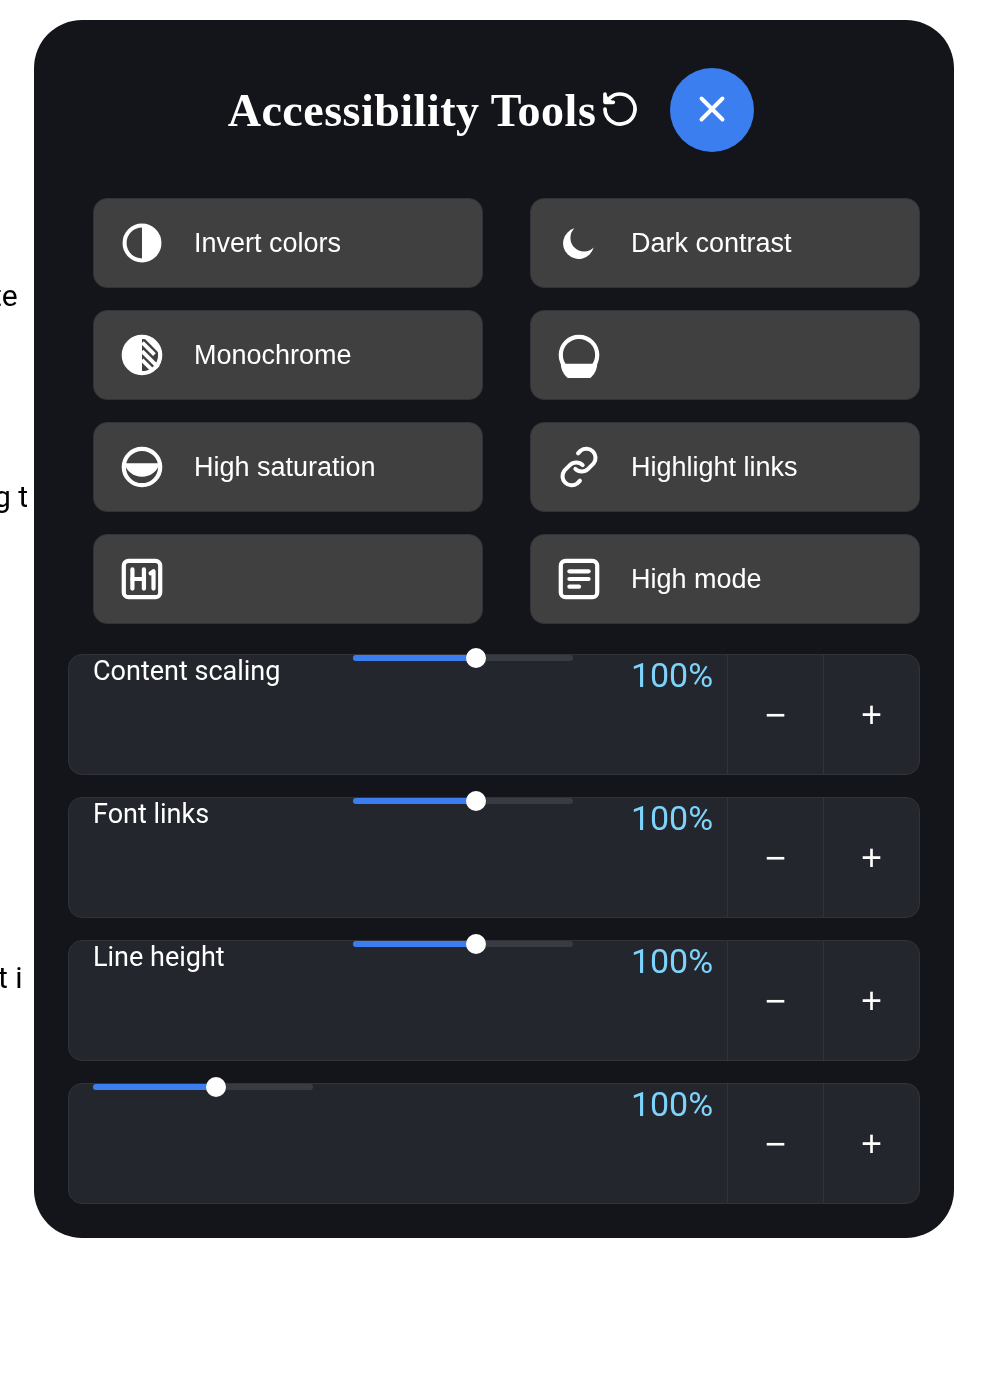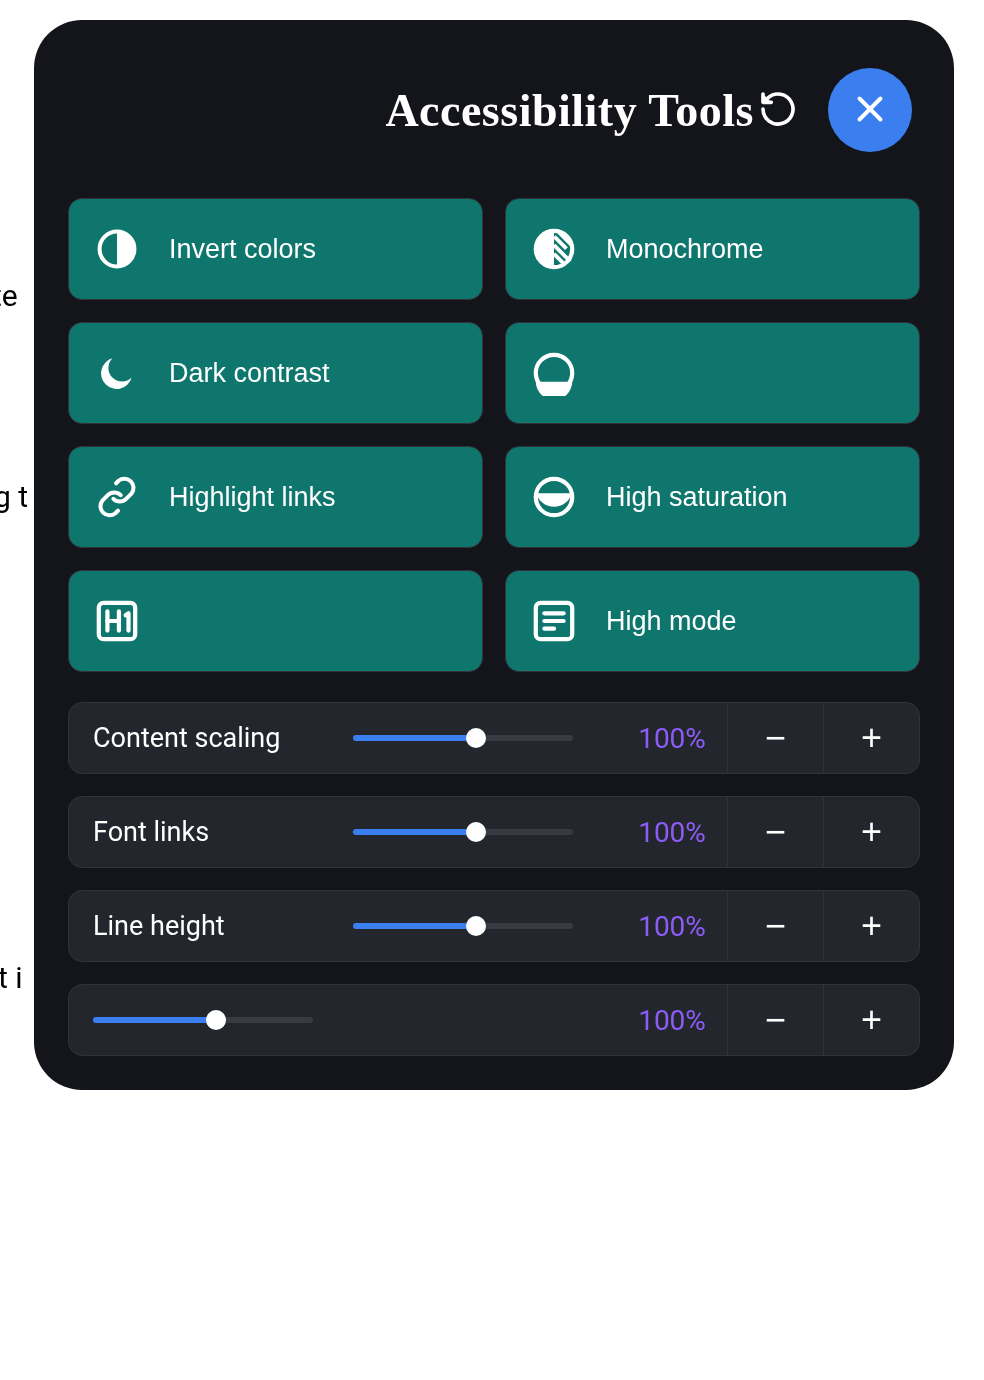--- a/index.html
+++ b/index.html
@@ -24,21 +24,21 @@
     top: 20px;
     width: 920px;
     background: #14151a;
     border-radius: 48px;
     padding: 48px 34px 34px 34px;
     color: #fff;
   }
   .panel-header {
     display: flex;
     align-items: center;
-    justify-content: flex-end;
+    justify-content: center;
     margin-bottom: 46px;
     padding: 0 8px 0 2px;
   }
   .panel-title {
     font-family: Georgia, "Times New Roman", serif;
     font-weight: 700;
     font-size: 46px;
     letter-spacing: 0.5px;
   }
   .header-actions {
@@ -68,52 +68,53 @@
     align-items: center;
     justify-content: center;
   }
   .grid {
     display: grid;
     grid-template-columns: 1fr 1fr;
     gap: 22px;
     margin-bottom: 30px;
   }
   .tool-btn {
-    background: #0f766e;
+    background: #404040;
     border: 1px solid #31333b;
     border-radius: 14px;
-    height: 102px;
+    height: 90px;
     display: flex;
     align-items: center;
     gap: 28px;
     padding: 0 24px;
     color: #fff;
     cursor: pointer;
     font-size: 27px;
+    margin-left: 25px;
   }
   .tool-btn .icon {
     width: 48px;
     height: 48px;
     display: flex;
     align-items: center;
     justify-content: center;
     flex-shrink: 0;
   }
   .sliders {
     display: flex;
     flex-direction: column;
     gap: 22px;
   }
   .slider-row {
     background: #24262d;
     border: 1px solid #31333b;
     border-radius: 14px;
-    height: 72px;
-    display: flex;
-    align-items: center;
+    height: 121px;
+    display: flex;
+    align-items: flex-start;
     padding: 0 0 0 24px;
   }
   .slider-label {
     width: 260px;
     font-size: 27px;
     color: #fff;
   }
   .slider-track-wrap {
     flex: 1;
     display: flex;
@@ -140,22 +141,22 @@
     top: 50%;
     width: 20px;
     height: 20px;
     background: #fff;
     border-radius: 50%;
     transform: translate(-50%, -50%);
   }
   .slider-value {
     width: 110px;
     text-align: center;
-    font-size: 28px;
-    color: #8b5cf6;
+    font-size: 34px;
+    color: #7dd3fc;
   }
   .stepper {
     display: flex;
     align-items: center;
     height: 100%;
   }
   .step-btn {
     width: 96px;
     height: 100%;
     background: transparent;
@@ -208,69 +209,69 @@
         <svg width="44" height="44" viewBox="0 0 24 24">
           <circle cx="12" cy="12" r="9.5" fill="none" stroke="#fff" stroke-width="2.2"></circle>
           <path d="M12 2.5 a9.5 9.5 0 0 1 0 19 Z" fill="#fff"></path>
         </svg>
       </span>
       <span>Invert colors</span>
     </button>
 
     <button class="tool-btn">
       <span class="icon">
+        <svg width="44" height="44" viewBox="0 0 24 24">
+          <path d="M20 14.5 A8.5 8.5 0 1 1 9.5 4 A6.8 6.8 0 0 0 20 14.5 Z" fill="#fff"></path>
+        </svg>
+      </span>
+      <span>Dark contrast</span>
+    </button>
+
+    <button class="tool-btn">
+      <span class="icon">
         <svg width="46" height="46" viewBox="0 0 24 24">
           <circle cx="12" cy="12" r="9.5" fill="none" stroke="#fff" stroke-width="2.2"></circle>
           <path d="M12 2.5 a9.5 9.5 0 0 0 0 19 Z" fill="#fff"></path>
           <line x1="14.5" y1="3.2" x2="21" y2="9.7" stroke="#fff" stroke-width="2"></line>
           <line x1="12.2" y1="5.5" x2="18.5" y2="11.8" stroke="#fff" stroke-width="2"></line>
           <line x1="12" y1="10" x2="20.5" y2="18.5" stroke="#fff" stroke-width="2"></line>
           <line x1="12" y1="14.5" x2="17.5" y2="20" stroke="#fff" stroke-width="2"></line>
         </svg>
       </span>
       <span>Monochrome</span>
     </button>
 
-    <button class="tool-btn">
-      <span class="icon">
-        <svg width="44" height="44" viewBox="0 0 24 24">
-          <path d="M20 14.5 A8.5 8.5 0 1 1 9.5 4 A6.8 6.8 0 0 0 20 14.5 Z" fill="#fff"></path>
-        </svg>
-      </span>
-      <span>Dark contrast</span>
-    </button>
-
 
     <button class="tool-btn">
       <span class="icon">
         <svg width="46" height="46" viewBox="0 0 24 24">
           <circle cx="12" cy="12" r="9.5" fill="none" stroke="#fff" stroke-width="2.2"></circle>
           <path d="M2.5 16.5 a9.5 9.5 0 0 0 19 0 Z" fill="#fff"></path>
         </svg>
       </span>
     </button>
 
     <button class="tool-btn">
       <span class="icon">
+        <svg width="46" height="46" viewBox="0 0 24 24">
+          <circle cx="12" cy="12" r="9.5" fill="none" stroke="#fff" stroke-width="2.2"></circle>
+          <path d="M2.8 10 a9.5 9.5 0 0 0 18.4 0 Z" fill="#fff"></path>
+        </svg>
+      </span>
+      <span>High saturation</span>
+    </button>
+
+    <button class="tool-btn">
+      <span class="icon">
         <svg width="44" height="44" viewBox="0 0 24 24" fill="none" stroke="#fff" stroke-width="2.2" stroke-linecap="round" stroke-linejoin="round">
           <path d="M10 13a5 5 0 0 0 7 0l3-3a5 5 0 0 0-7-7l-1.5 1.5"></path>
           <path d="M14 11a5 5 0 0 0-7 0l-3 3a5 5 0 0 0 7 7l1.5-1.5"></path>
         </svg>
       </span>
       <span>Highlight links</span>
-    </button>
-
-    <button class="tool-btn">
-      <span class="icon">
-        <svg width="46" height="46" viewBox="0 0 24 24">
-          <circle cx="12" cy="12" r="9.5" fill="none" stroke="#fff" stroke-width="2.2"></circle>
-          <path d="M2.8 10 a9.5 9.5 0 0 0 18.4 0 Z" fill="#fff"></path>
-        </svg>
-      </span>
-      <span>High saturation</span>
     </button>
 
     <button class="tool-btn">
       <span class="icon">
         <svg width="46" height="46" viewBox="0 0 24 24" fill="none" stroke="#fff" stroke-width="2.2" stroke-linecap="round" stroke-linejoin="round">
           <rect x="2.5" y="2.5" width="19" height="19" rx="2.5"></rect>
           <line x1="7" y1="7" x2="7" y2="17"></line>
           <line x1="13" y1="7" x2="13" y2="17"></line>
           <line x1="7" y1="12" x2="13" y2="12"></line>
           <path d="M16.5 9 L18 8 L18 17"></path>

